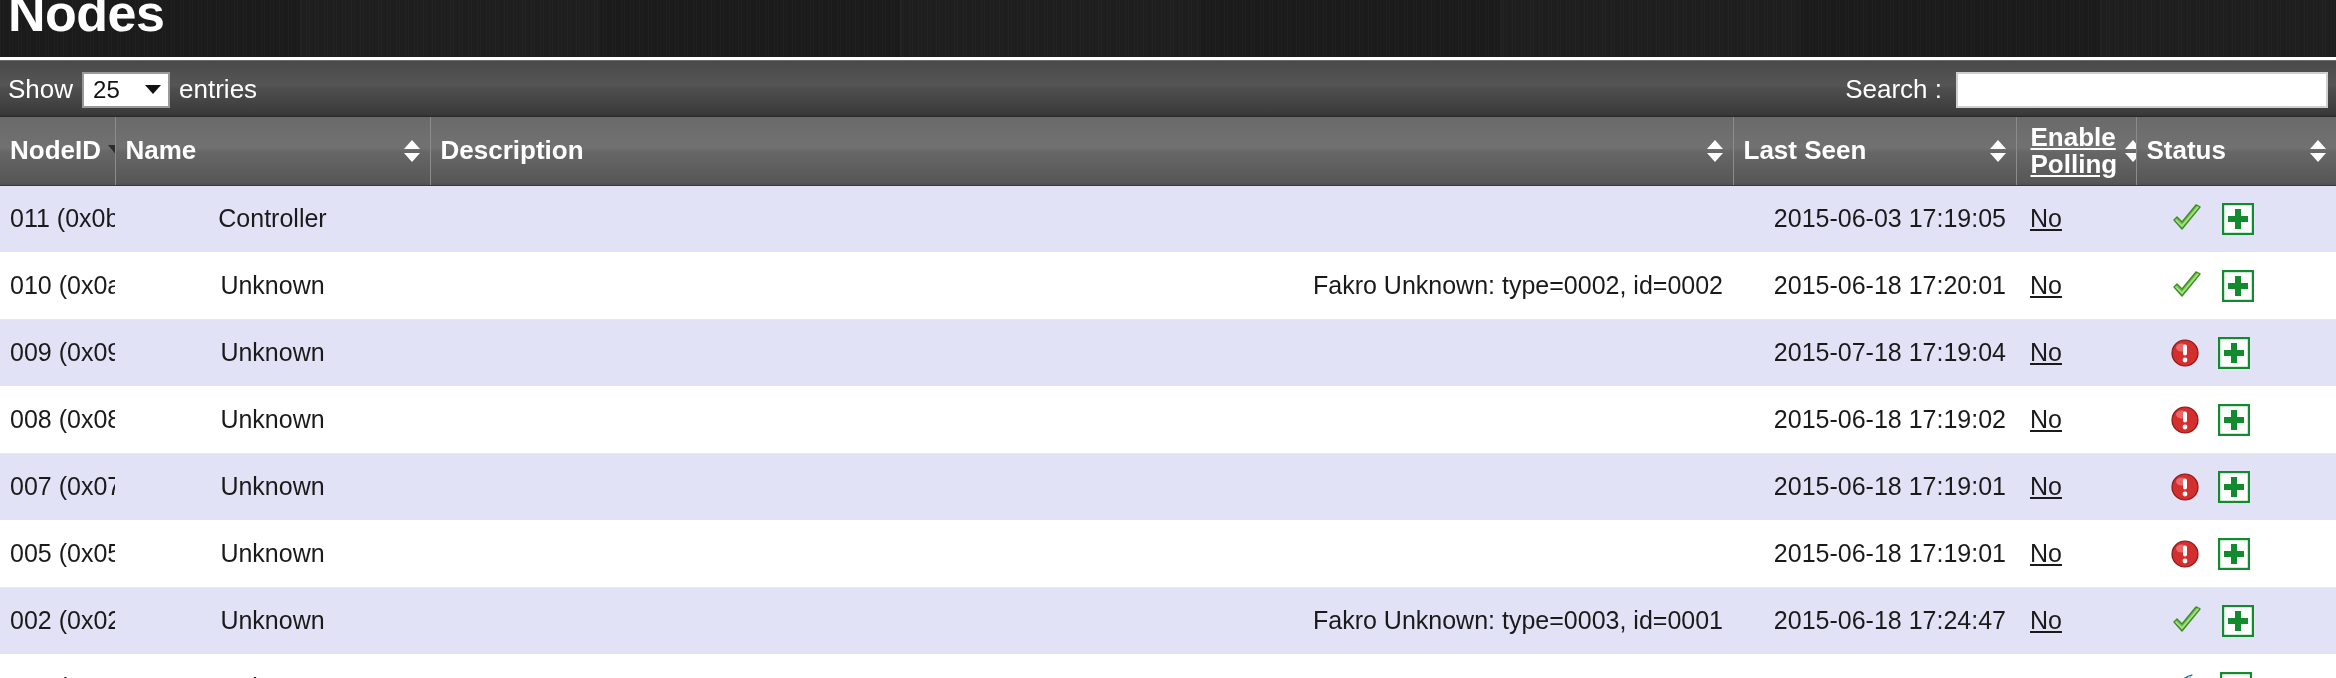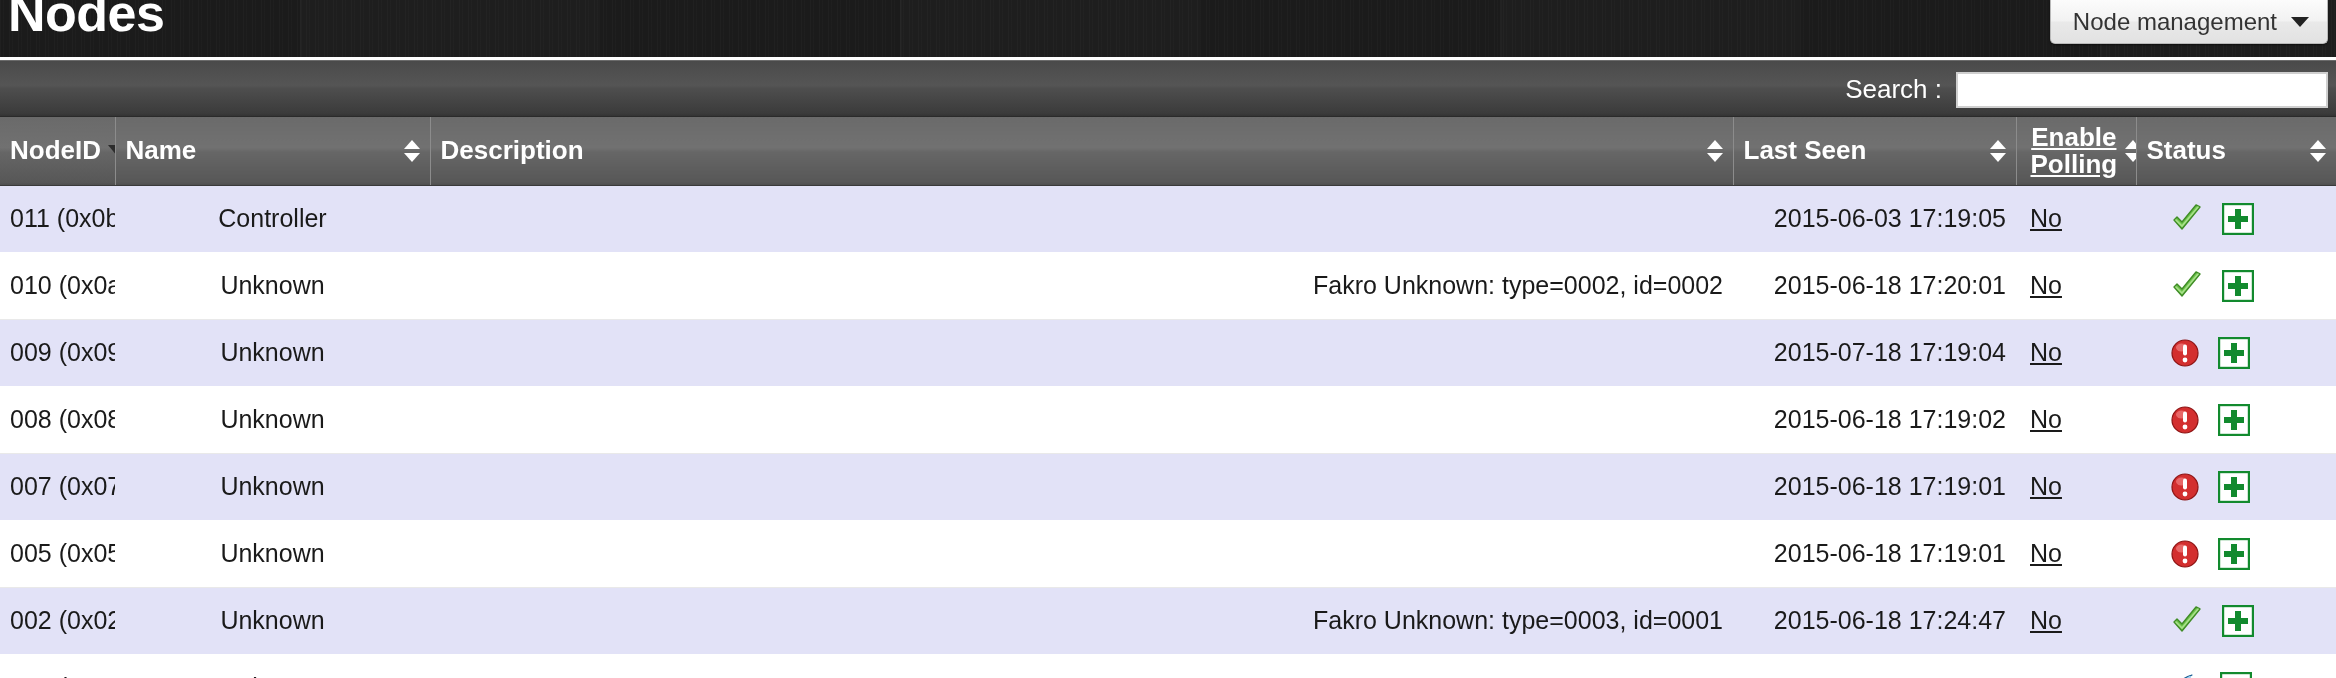--- a/index.html
+++ b/index.html
@@ -159,21 +159,20 @@
     white-space: nowrap;
     overflow: hidden;
   }
   table.nodes thead th:last-child { border-right: none; }
   th .th-inner {
     display: flex;
     align-items: center;
     justify-content: space-between;
     gap: 8px;
     height: 100%;
-    text-align: center;
   }
   th .th-label { white-space: normal; line-height: 1.02; }
   .sort-both, .sort-desc, .sort-asc {
     flex: 0 0 auto;
     width: 16px;
     display: flex;
     flex-direction: column;
     align-items: center;
     justify-content: center;
     gap: 4px;
@@ -225,27 +224,31 @@
     gap: 18px;
     padding-left: 24px;
   }
   .status-ico { flex: 0 0 auto; line-height: 0; cursor: pointer; }
 </style>
 </head>
 <body>
 
 <div class="top-banner">
   <div class="page-title">Nodes</div>
-  <div class="node-mgmt-btn">
-    <span>Node management</span>
-    <span class="caret-down"></span>
+</div>
+
+<div class="control-bar">
+  <div class="length-control">
+    <span>Show</span>
+    <span class="length-select">
+      <span>25</span>
+      <span class="sel-caret"></span>
+    </span>
+    <span>entries</span>
   </div>
-</div>
-
-<div class="control-bar">
   <div class="filter-control">
     <span>Search :</span>
     <input class="search-input" type="text" placeholder="" style="">
   </div>
 </div>
 
 <table class="nodes">
   <thead>
     <tr>
       <th class="c-nodeid">

